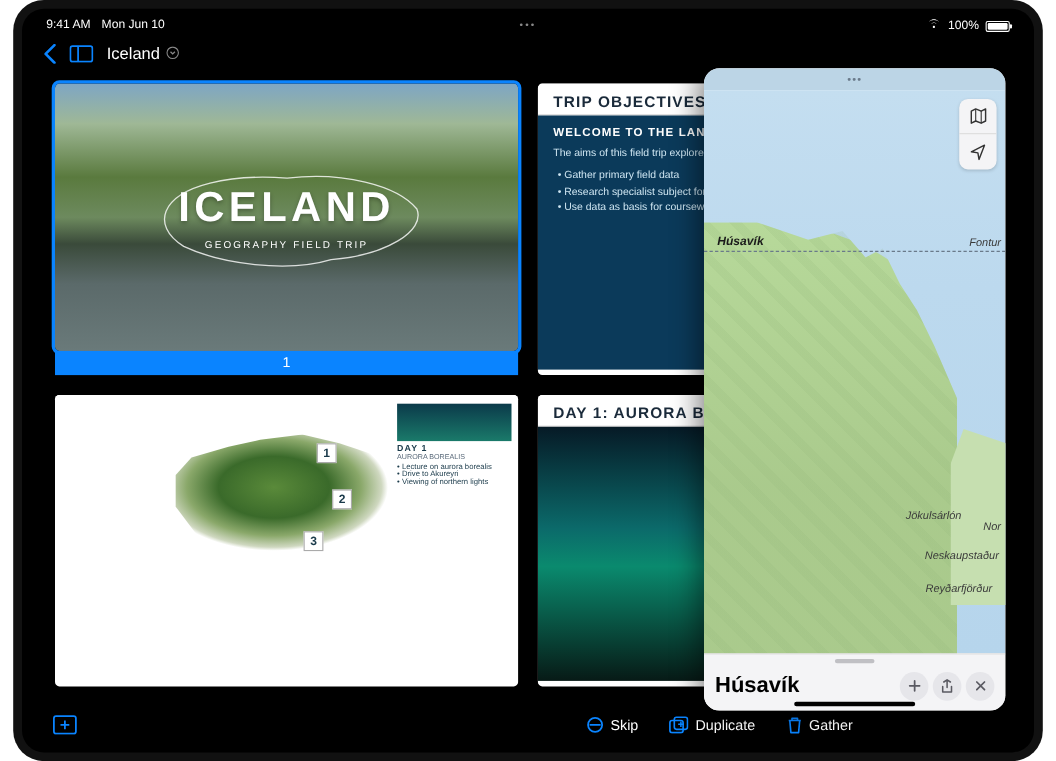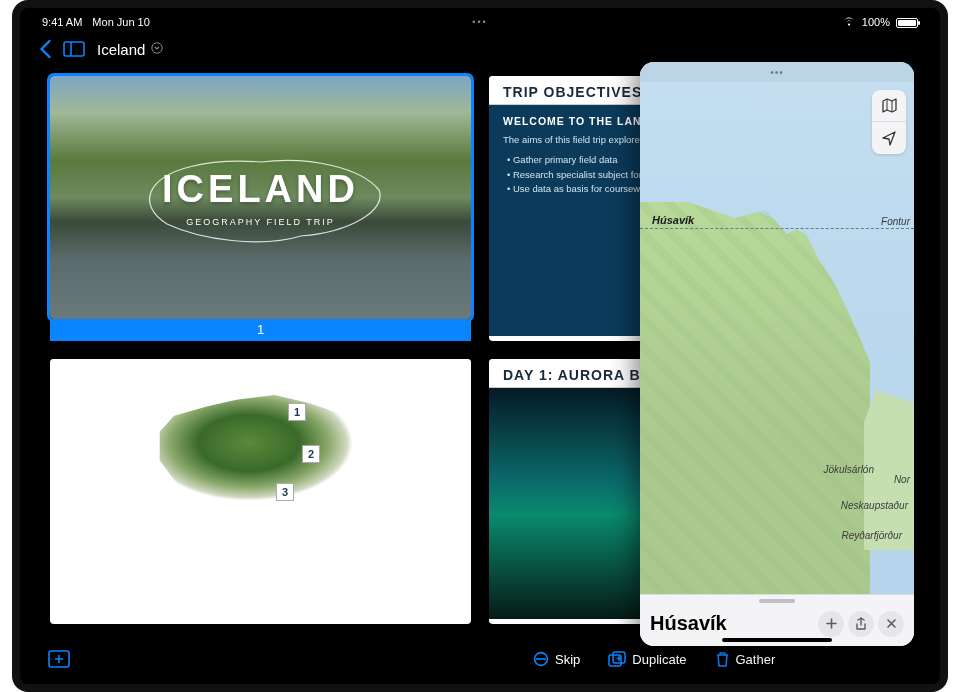--- a/index.html
+++ b/index.html
@@ -7,21 +7,21 @@
     width: 960px; height: 692px;
     background: #fff;
     font-family: -apple-system, BlinkMacSystemFont, "Helvetica Neue", sans-serif;
     overflow: hidden;
     position: relative;
   }
   .device {
     position: absolute;
     left: 20px; top: 8px;
     width: 920px; height: 676px;
-    border-radius: 8px;
+    border-radius: 20px;
     background: #000;
     box-shadow: 0 0 0 8px #111;
     overflow: hidden;
   }
   
   .status-bar {
     height: 24px;
     display: flex; align-items: center;
     color: #fff; font-size: 11px;
     padding: 4px 22px 0 22px;
@@ -286,20 +286,30 @@
       </div>
     </div>
 
     <div class="slide">
       <div class="slide3-body">
         <div class="agenda-map"></div>
         <div class="num-box" style="left:238px;top:44px">1</div>
         <div class="num-box" style="left:252px;top:86px">2</div>
         <div class="num-box" style="left:226px;top:124px">3</div>
 
+        <div class="day-card right" style="right:6px;top:8px">
+          <div class="photo" style="background:linear-gradient(#0b3a4a,#1a7a6a)"></div>
+          <h5>DAY 1</h5>
+          <div class="sub">AURORA BOREALIS</div>
+          <ul>
+            <li>Lecture on aurora borealis</li>
+            <li>Drive to Akureyri</li>
+            <li>Viewing of northern lights</li>
+          </ul>
+        </div>
       </div>
     </div>
 
     <div class="slide">
       <div class="slide-head">DAY 1: AURORA BOREALIS</div>
       <div class="slide4-body"></div>
     </div>
 
   </div>
 

